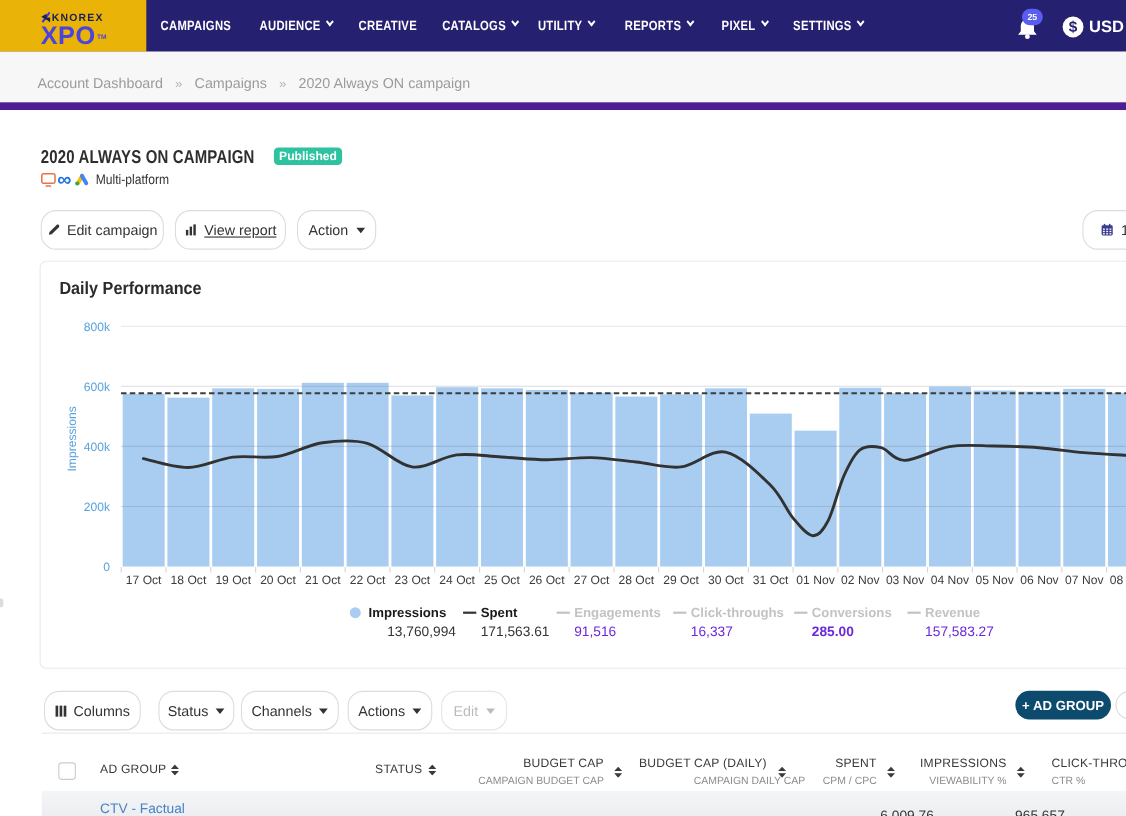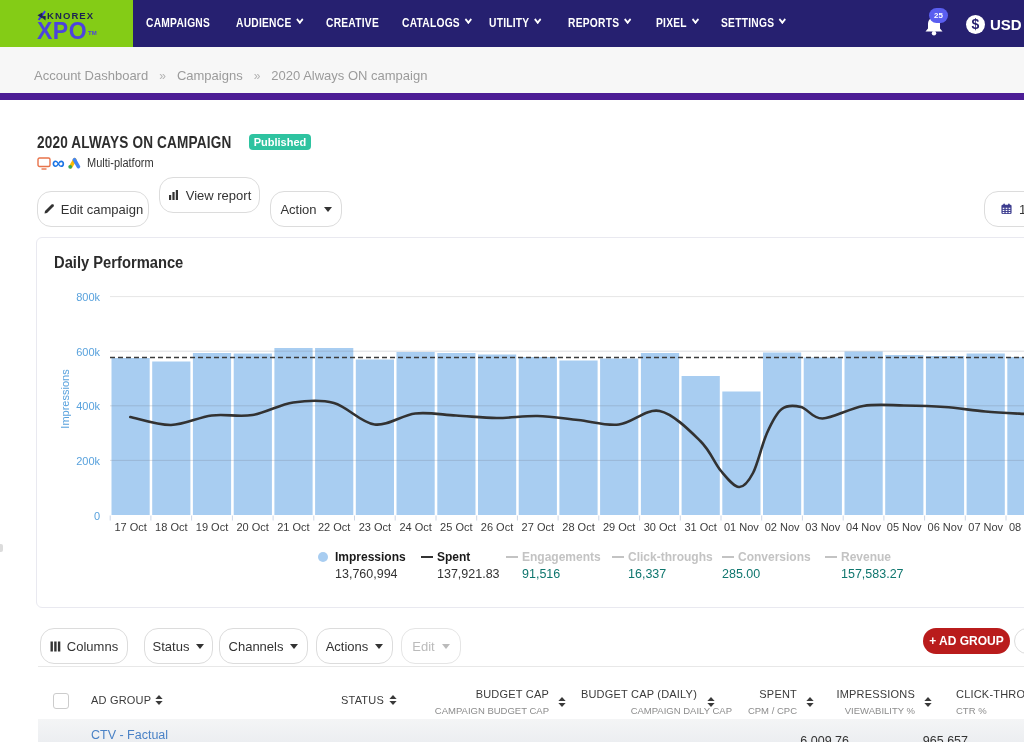--- a/index.html
+++ b/index.html
@@ -1,21 +1,21 @@
 <!DOCTYPE html>
 <html><head>
 <meta charset="utf-8">
 <style>
 * { margin:0; padding:0; box-sizing:border-box; }
 html,body { width:1024px; height:742px; overflow:hidden; font-family:"Liberation Sans", sans-serif; background:#fff; }
 #page { position:relative; width:1024px; height:742px; overflow:hidden; }
 
 
 .navbar { position:absolute; left:0; top:0; width:1024px; height:47px; background:#262070; }
-.logobox { position:absolute; left:0; top:0; width:133px; height:47px; background:#84cc16; }
+.logobox { position:absolute; left:0; top:0; width:133px; height:47px; background:#eab308; }
 .logoinner { position:absolute; left:37px; top:10px; }
 .knorex { font-size:9.5px; font-weight:bold; letter-spacing:1.1px; color:#1c2253; }
 .xpo { font-size:23px; font-weight:bold; color:#4c43de; letter-spacing:0.5px; line-height:19px; position:relative; margin-top:1px; }
 .xpo .tm { position:absolute; font-size:6px; top:2px; margin-left:1px; letter-spacing:0; }
 .navitem { font-size:12.2px; font-weight:bold; letter-spacing:0.3px; white-space:nowrap; position:absolute; top:16px; transform:scaleX(0.84); transform-origin:0 0; color:#fff; }
 .caret { display:inline-block; width:6px; height:6px; border-right:2px solid #fff; border-bottom:2px solid #fff; transform:rotate(45deg) translate(-3px,-3px); margin-left:7px; }
 .bell { position:absolute; left:923px; top:17px; }
 .bellbadge { position:absolute; left:929px; top:8px; width:19px; height:15px; background:#5a5ef0; border-radius:8px; color:#fff; font-size:8px; font-weight:bold; text-align:center; line-height:15px; z-index:3;}
 .usdwrap { position:absolute; left:966px; top:15px; display:flex; align-items:center; }
 .usdcircle { width:19px; height:19px; background:#fff; border-radius:50%; color:#262070; font-weight:bold; font-size:14px; text-align:center; line-height:19px; }
@@ -43,24 +43,24 @@
 .chart-svg { position:absolute; left:-36px; top:41px; }
 
 
 .leg-item { position:absolute; font-size:12px; white-space:nowrap; }
 .leg-head { display:flex; align-items:center; font-weight:bold; color:#1a1a1a; }
 .leg-head.off { color:#c3c3c3; }
 .leg-circle { width:10px; height:10px; border-radius:50%; background:#a8cdf1; margin-right:7px; }
 .leg-dash { width:12px; height:2.5px; background:#333; margin-right:4px; }
 .leg-dash.off { background:#c3c3c3; }
 .leg-val { margin-top:3px; color:#333; font-size:12.5px; }
-.leg-val.off { color:#0f766e; }
-
-
-.adgroup-btn { position:absolute; left:923px; top:628px; width:87px; height:26px; background:#b91c1c; border-radius:14px; color:#fff; font-size:12px; font-weight:bold; text-align:center; line-height:26px; }
+.leg-val.off { color:#6d28d9; }
+
+
+.adgroup-btn { position:absolute; left:923px; top:628px; width:87px; height:26px; background:#0c4a6e; border-radius:14px; color:#fff; font-size:12px; font-weight:bold; text-align:center; line-height:26px; }
 .ghostbtn { position:absolute; left:1014px; top:628px; width:60px; height:26px; background:#fff; border:1px solid #dcdcdc; border-radius:14px; }
 
 
 .tablewrap { position:absolute; left:38px; top:666px; width:1086px; border-top:1px solid #e8e8e8; }
 .th-main { position:absolute; font-size:11px; color:#3a3a3a; font-weight:normal; letter-spacing:0.2px; white-space:nowrap; }
 .th-sub { position:absolute; font-size:9.5px; color:#8c8c8c; white-space:nowrap; }
 .checkbox { position:absolute; left:53px; top:693px; width:16px; height:16px; border:1px solid #ccc; border-radius:3px; background:#fff; }
 .row1 { position:absolute; left:38px; top:719px; width:1086px; height:23px; background:linear-gradient(#f4f5f6,#eceef1); }
 .row1 a { position:absolute; left:53px; top:9px; color:#4a82c6; font-size:12.5px; text-decoration:none; }
 .rowval { position:absolute; top:15px; font-size:12.5px; color:#333; white-space:nowrap; }
@@ -123,21 +123,21 @@
     </svg>
     <span class="mp-text">Multi-platform</span>
   </div>
 
   <div class="btn" style="left:37px; top:191px; width:112px;">
     <svg width="12" height="12" viewBox="0 0 12 12" style="margin-right:6px;">
         <path d="M1.5 10.5 L2 8 L8.5 1.5 C9 1 10 1 10.5 1.5 C11 2 11 3 10.5 3.5 L4 10 Z" fill="#333"></path>
       </svg>
     Edit campaign
   </div>
-  <div class="btn" style="left:159px; top:177px; width:101px;">
+  <div class="btn" style="left:159px; top:191px; width:101px;text-decoration:underline;">
     <svg width="12" height="12" viewBox="0 0 12 12" style="margin-right:6px;">
         <rect x="1" y="6" width="2.2" height="5" fill="#333"></rect>
         <rect x="4.4" y="3" width="2.2" height="8" fill="#333"></rect>
         <rect x="7.8" y="1" width="2.2" height="10" fill="#333"></rect>
       </svg>
     View report
   </div>
   <div class="btn" style="left:270px; top:191px; width:72px;">Action<span class="btncaret"></span></div>
   <div class="btn" style="left:984px; top:191px; width:200px; justify-content:flex-start; padding-left:16px;">
     <svg width="11" height="12" viewBox="0 0 13 13" style="margin-right:7px;">
@@ -249,37 +249,37 @@
           <text x="862.5" y="530">04 Nov</text>
           <text x="903.2" y="530">05 Nov</text>
           <text x="944.0" y="530">06 Nov</text>
           <text x="984.7" y="530">07 Nov</text>
           <text x="1025.4" y="530">08 Nov</text>
         </g>
       <text x="68" y="398" font-size="11" fill="#59a2dd" text-anchor="middle" transform="rotate(-90 68 398)">Impressions</text>
     </svg>
     <div class="leg-item" style="left:281px; top:312px;">
         <div class="leg-head"><div class="leg-circle"></div>Impressions</div>
-        <div class="leg-val" style="margin-left:17px;">13,760,994</div>
+        <div class="leg-val" style="margin-left:34px;">13,760,994</div>
       </div>
     <div class="leg-item" style="left:384px; top:312px;">
         <div class="leg-head"><div class="leg-dash"></div>Spent</div>
-        <div class="leg-val" style="margin-left:16px;">137,921.83</div>
+        <div class="leg-val" style="margin-left:16px;">171,563.61</div>
       </div>
     <div class="leg-item" style="left:469px; top:312px;">
         <div class="leg-head off"><div class="leg-dash off"></div>Engagements</div>
         <div class="leg-val off" style="margin-left:16px;">91,516</div>
       </div>
     <div class="leg-item" style="left:575px; top:312px;">
         <div class="leg-head off"><div class="leg-dash off"></div>Click-throughs</div>
         <div class="leg-val off" style="margin-left:16px;">16,337</div>
       </div>
     <div class="leg-item" style="left:685px; top:312px;">
         <div class="leg-head off"><div class="leg-dash off"></div>Conversions</div>
-        <div class="leg-val off" style="">285.00</div>
+        <div class="leg-val off" style="margin-left:16px;font-weight:bold;">285.00</div>
       </div>
     <div class="leg-item" style="left:788px; top:312px;">
         <div class="leg-head off"><div class="leg-dash off"></div>Revenue</div>
         <div class="leg-val off" style="margin-left:16px;text-align:right;">157,583.27</div>
       </div>
   </div>
 
   <div class="btn" style="left:40px; top:628px; width:88px;">
     <svg width="11" height="11" viewBox="0 0 11 11" style="margin-right:6px;">
         <rect x="0.5" y="0.5" width="2.4" height="10" fill="#333"></rect>

